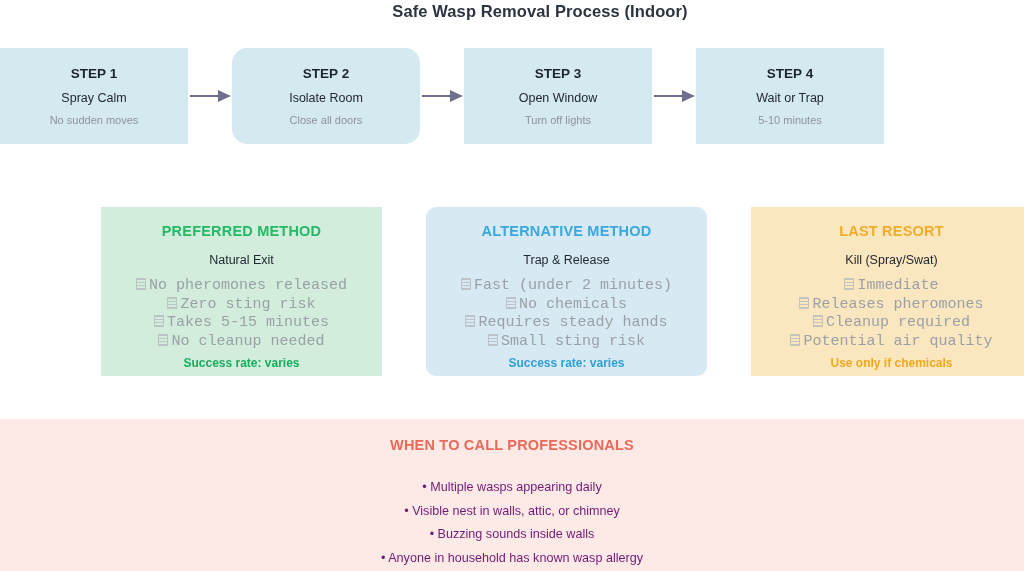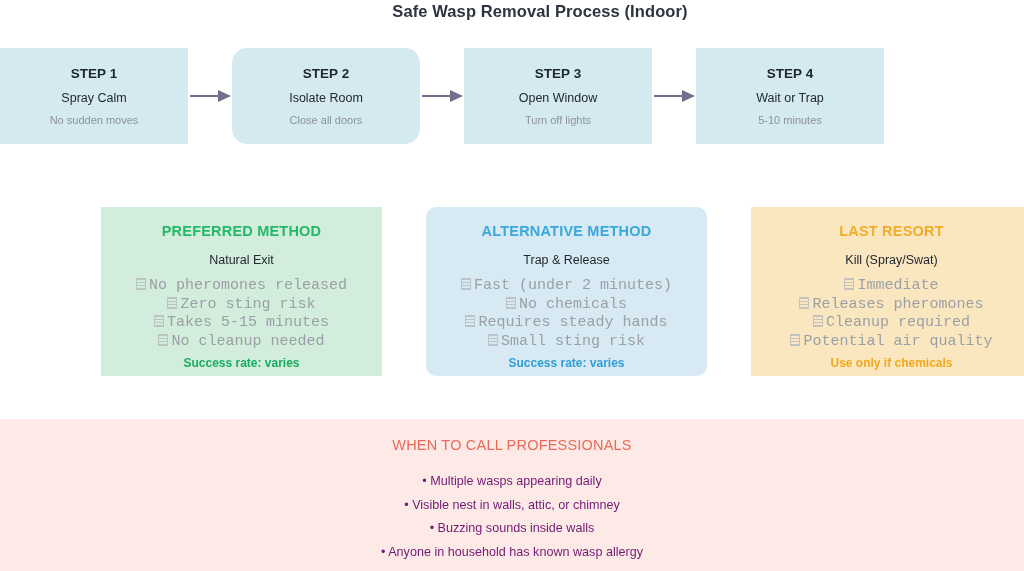--- a/index.html
+++ b/index.html
@@ -186,25 +186,25 @@
     height: 152px;
     background: #fdeae6;
     display: flex;
     flex-direction: column;
     align-items: center;
     padding-top: 17px;
     box-sizing: border-box;
   }
   .pro-head {
     font-size: 14.5px;
-    font-weight: normal;
+    font-weight: bold;
     color: #ea6a5a;
     line-height: 18px;
     letter-spacing: 0.2px;
-    margin-bottom: 16px;
+    margin-bottom: 22px;
   }
   .pro-list {
     list-style: none;
     margin: 0;
     padding: 0;
     width: 100%;
   }
   .pro-list li {
     font-size: 12.6px;
     color: #701a75;

